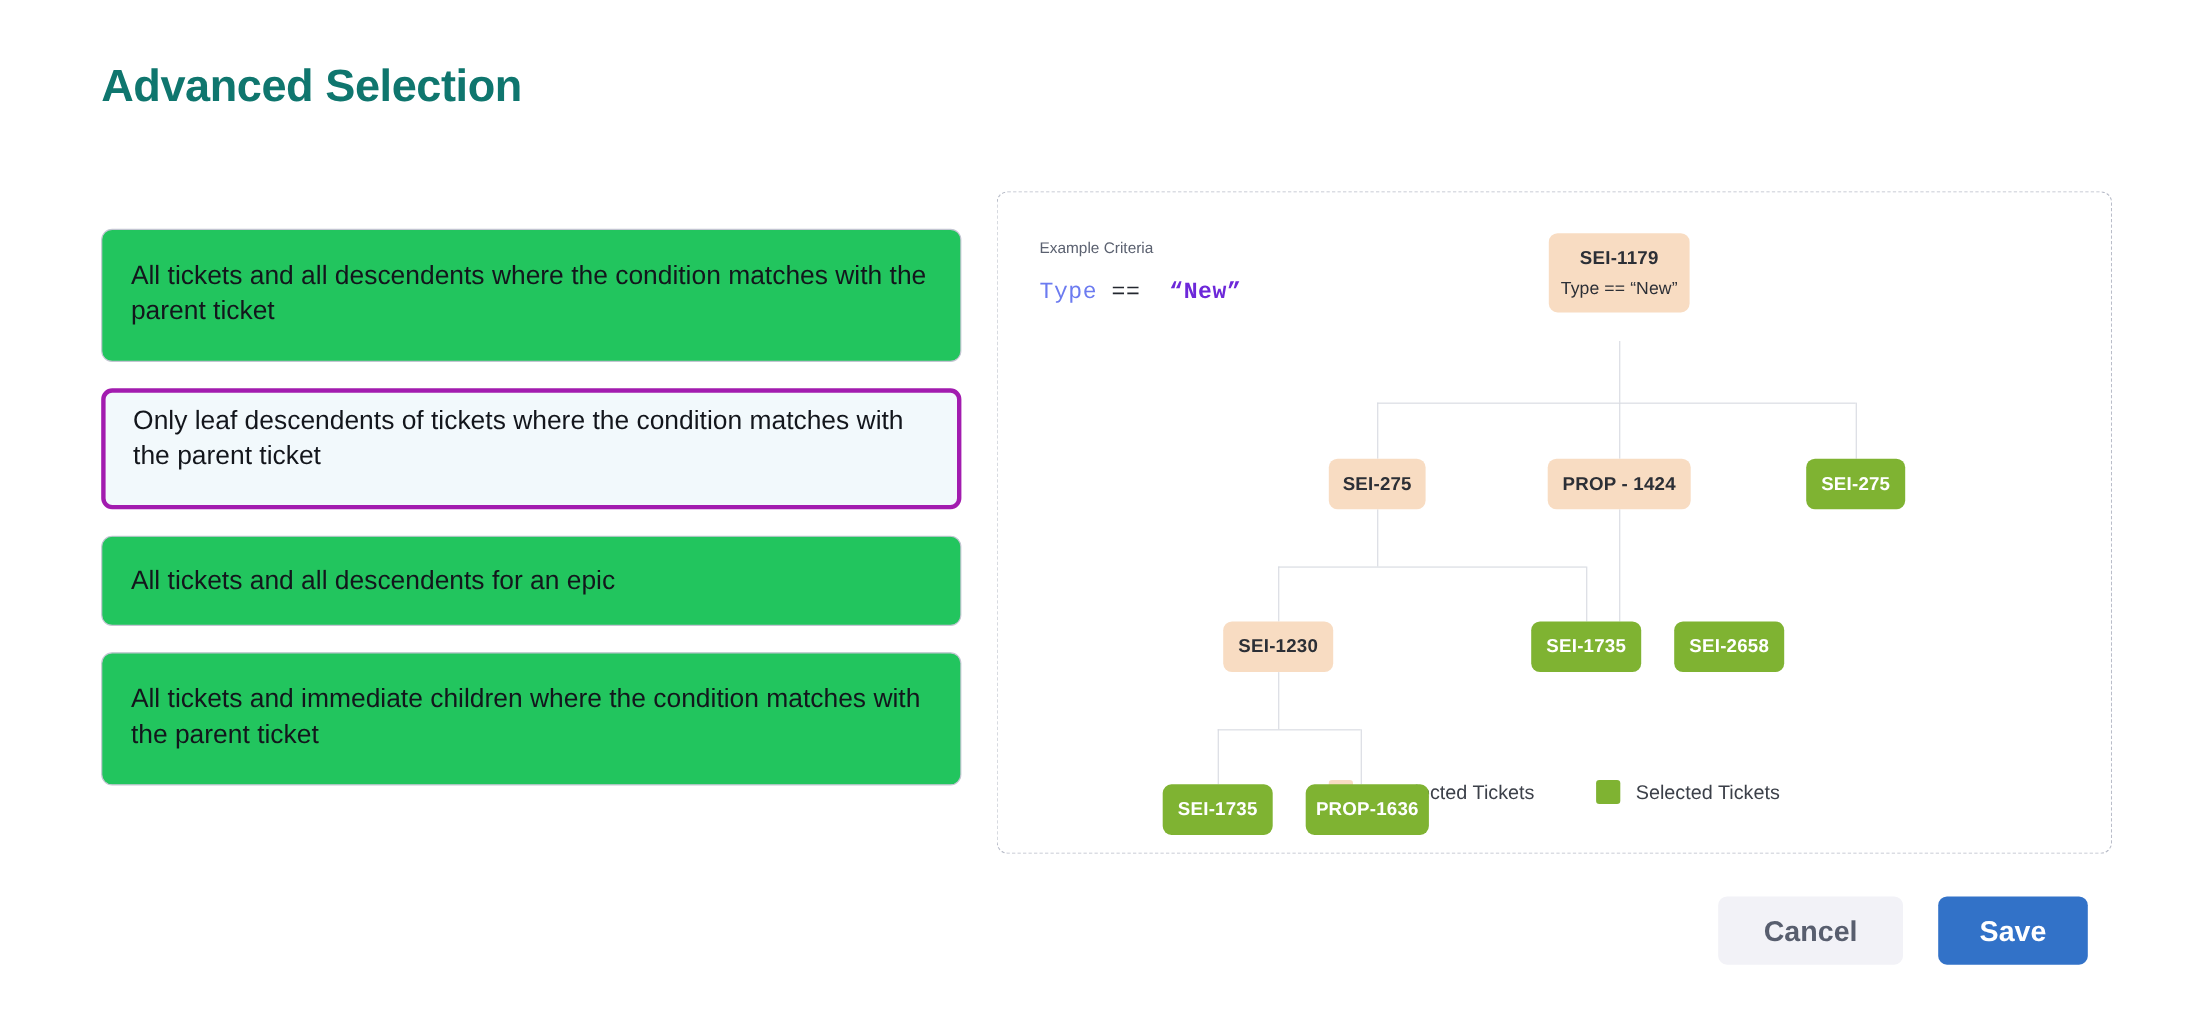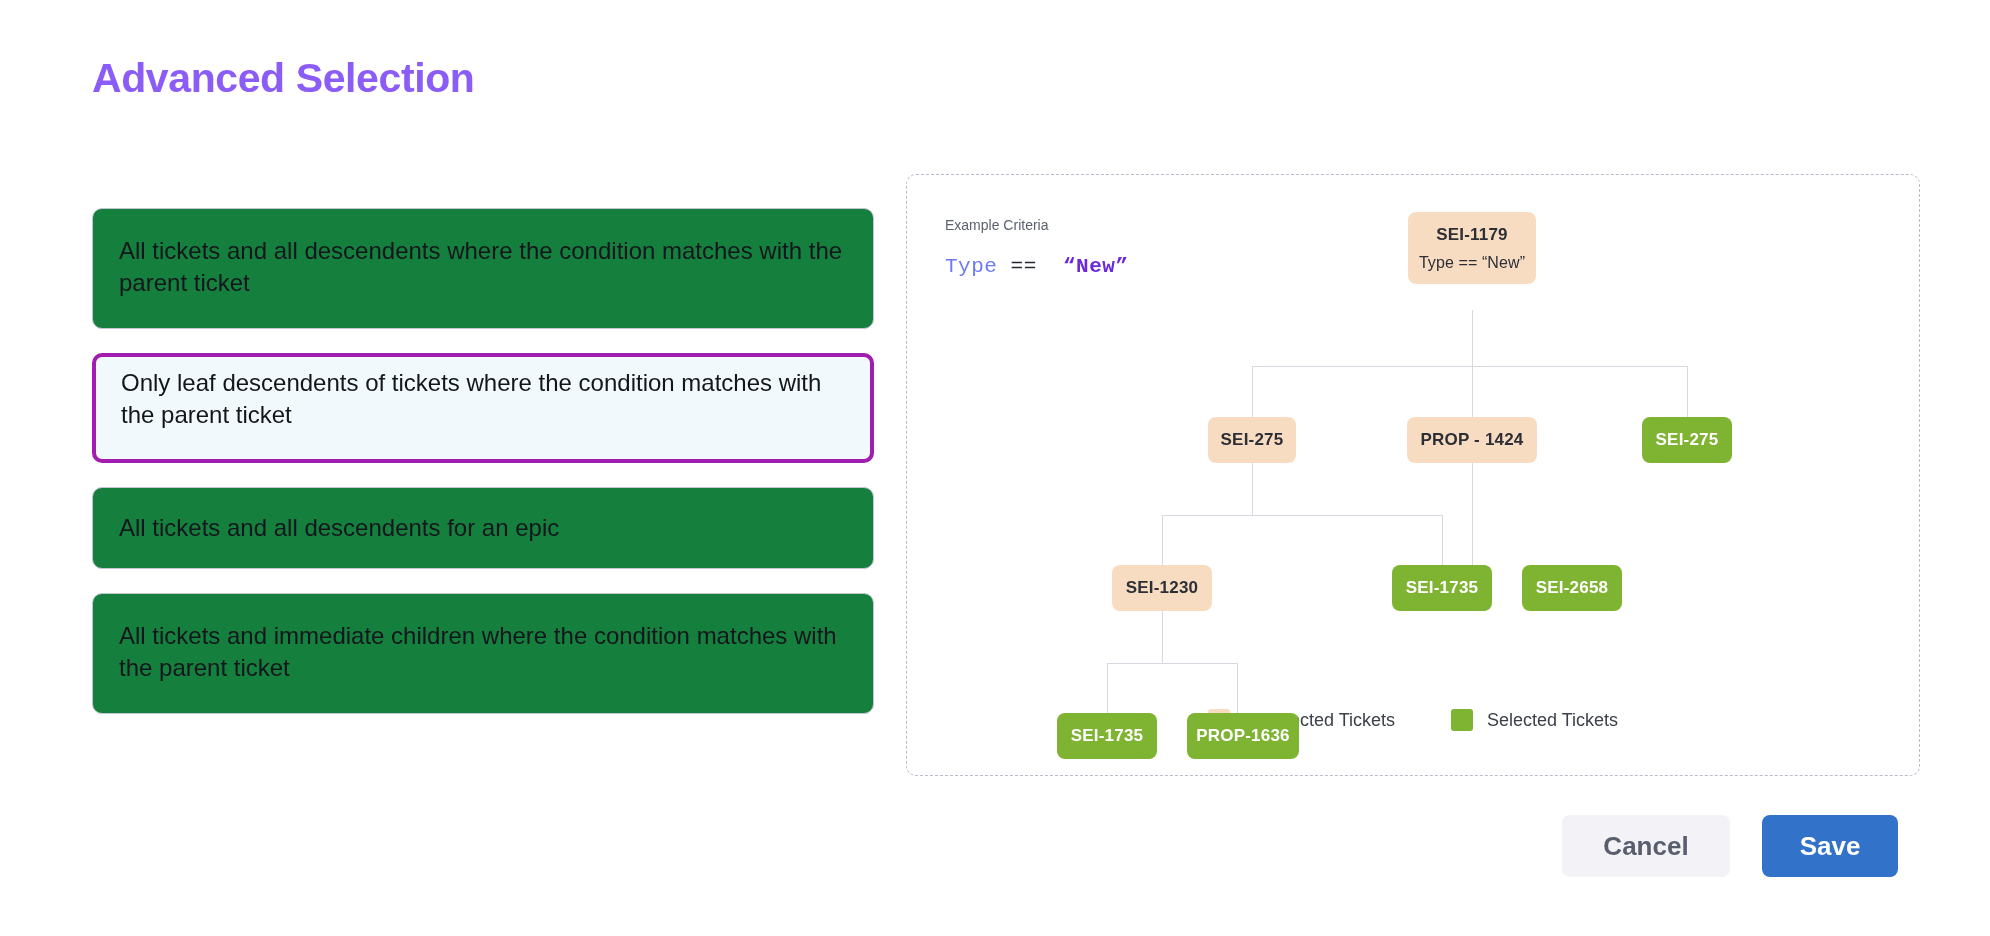--- a/index.html
+++ b/index.html
@@ -21,36 +21,36 @@
   }
 
   
   .page-title {
     position: absolute;
     left: 92px;
     top: 55px;
     font-size: 41px;
     font-weight: 700;
     letter-spacing: -0.4px;
-    color: #8b5cf6;
+    color: #0f766e;
   }
 
   
   .options {
     position: absolute;
     left: 92px;
     top: 208px;
     width: 782px;
   }
   .option-card {
     box-sizing: border-box;
     width: 782px;
     border: 1px solid #c3c5d2;
     border-radius: 10px;
-    background: #15803d;
+    background: #22c55e;
     padding: 24px 26px;
     margin-bottom: 24px;
     font-size: 24px;
     line-height: 1.35;
     color: #13161c;
     cursor: pointer;
   }
   .option-card.two-line { padding: 26px 26px 28px 26px; }
   .option-card.selected {
     border: 4px solid #a21caf;

